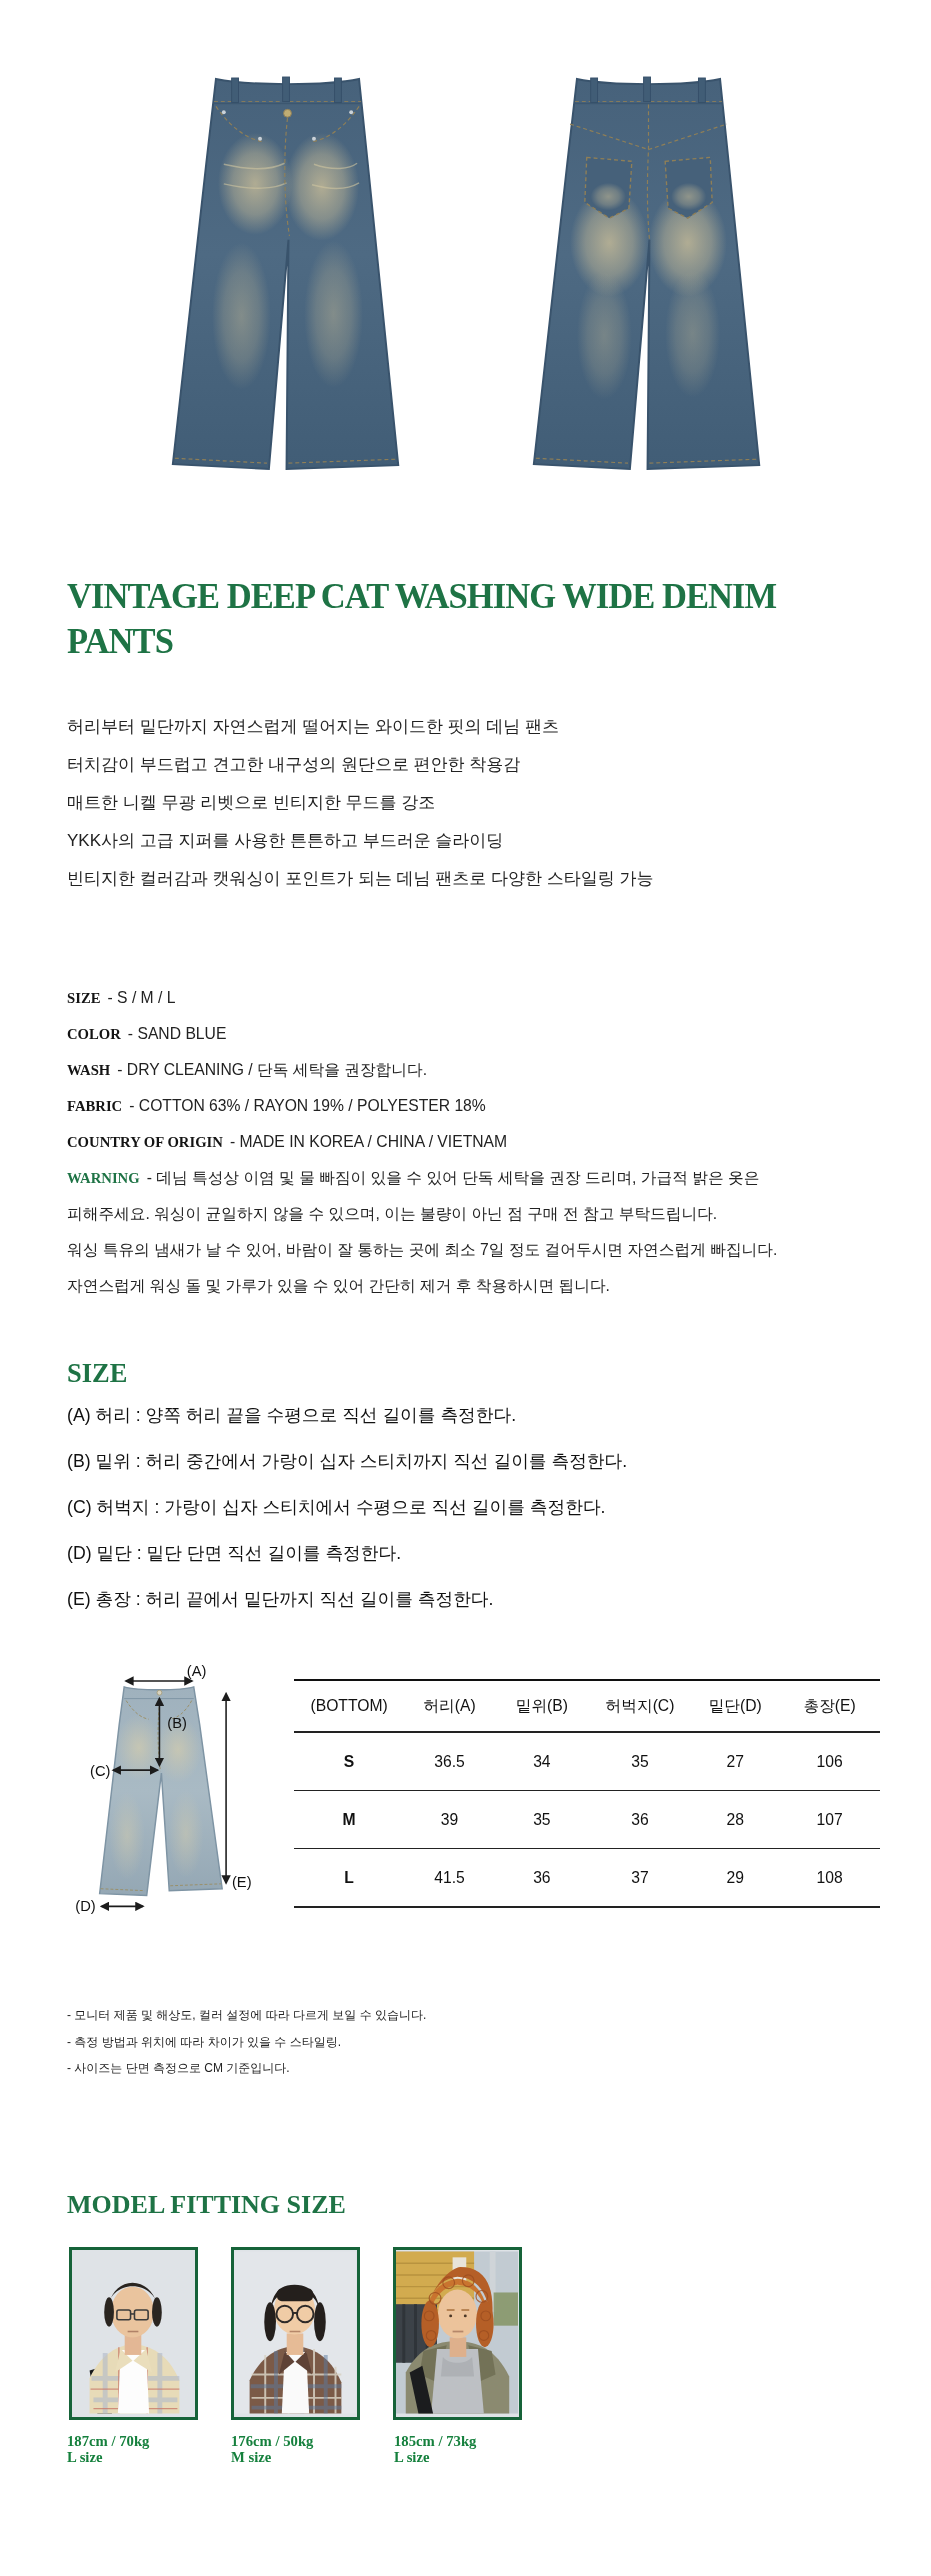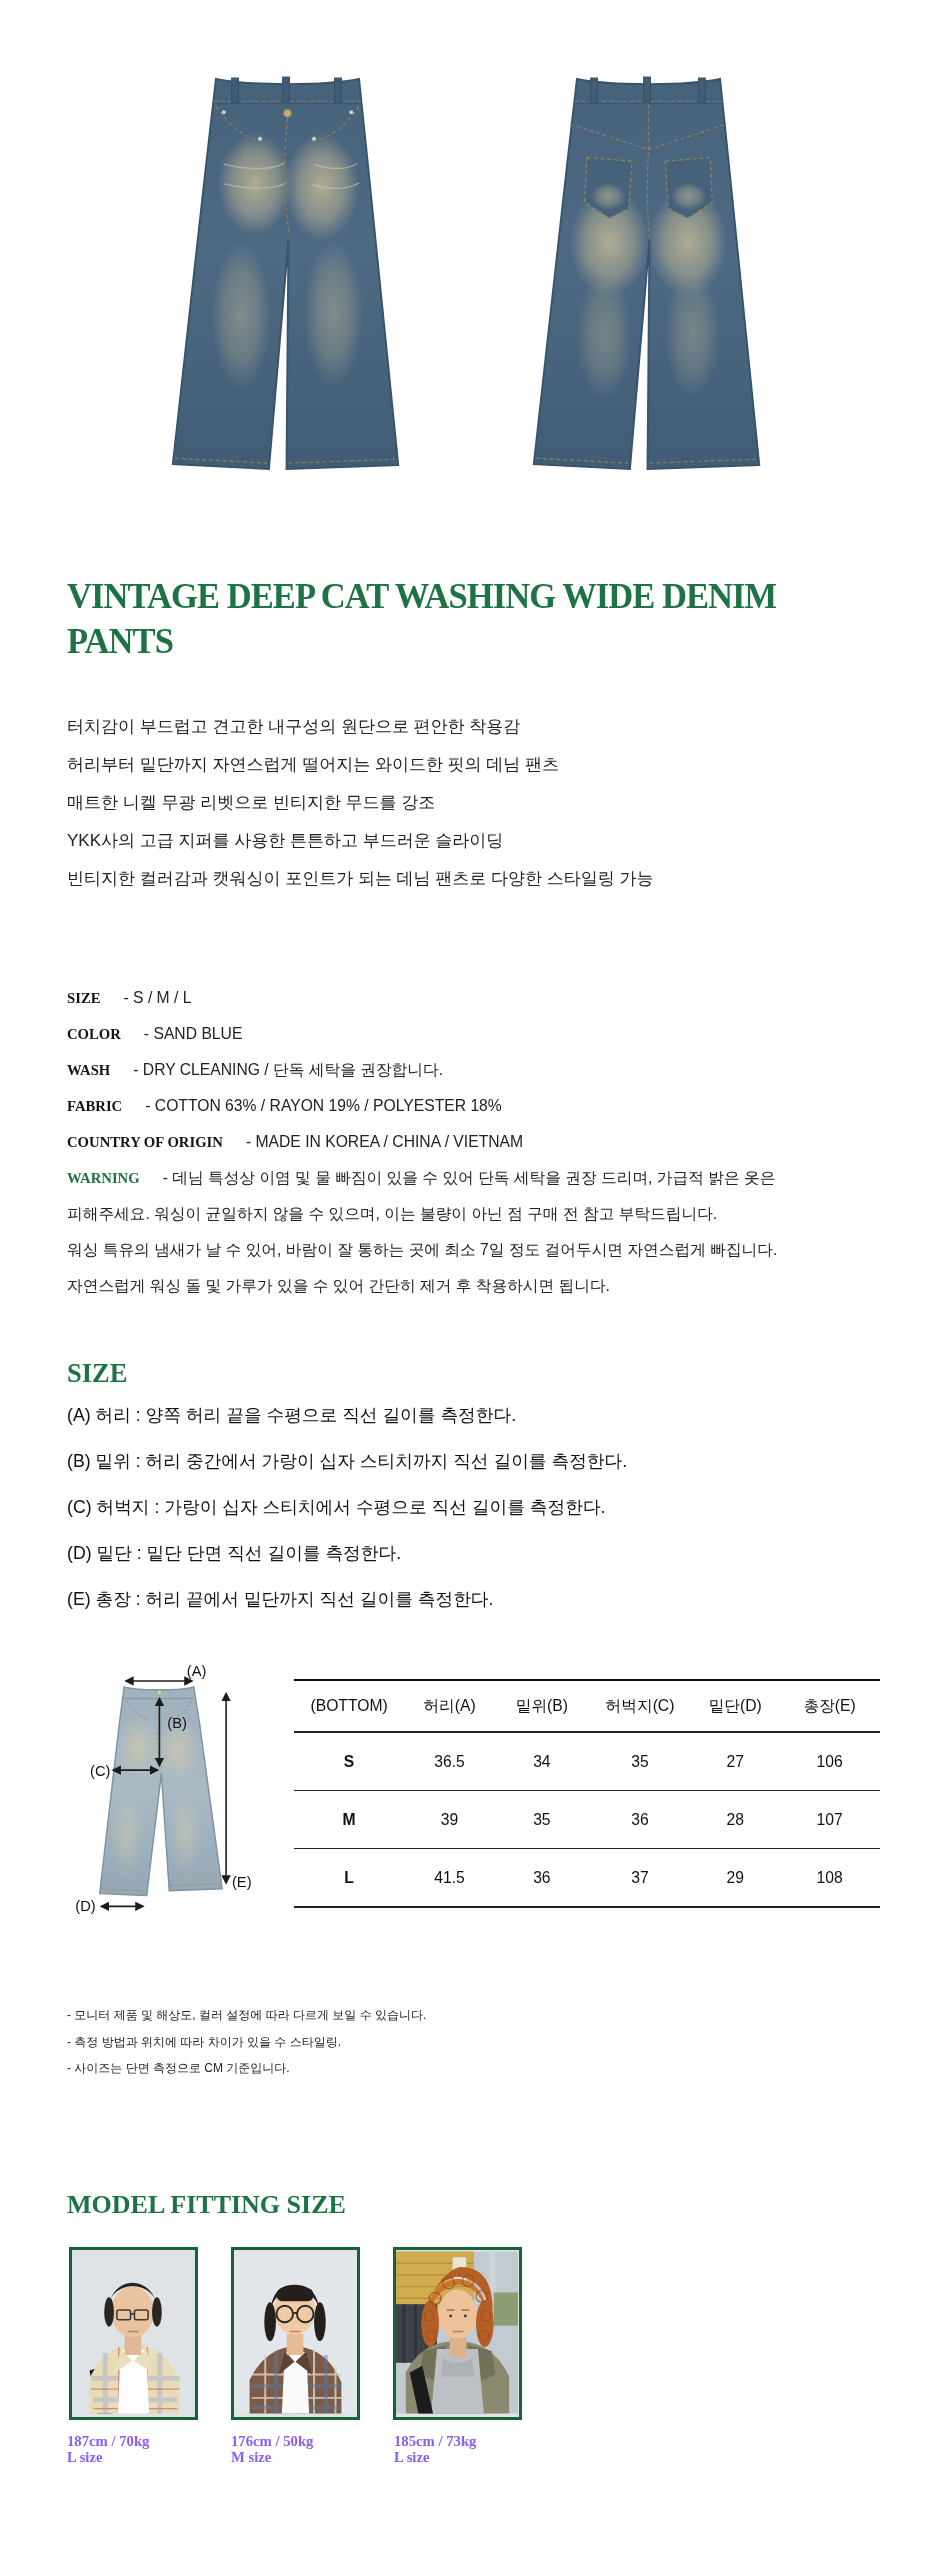--- a/index.html
+++ b/index.html
@@ -12,21 +12,21 @@
   
   .title{position:absolute;left:67px;top:574px;width:785px;
          font-family:"Liberation Serif",serif;font-weight:bold;font-size:36px;line-height:45px;
          letter-spacing:-1px;color:#1e7345;transform:scaleX(.96);transform-origin:left top;}
   
   .desc{position:absolute;left:67px;top:708px;font-size:17px;line-height:38px;color:#222;}
   
   .specs{position:absolute;left:67px;top:980px;font-size:15.7px;line-height:36px;color:#222;width:814px;}
   .spec-label{font-family:"Liberation Serif",serif;font-weight:bold;font-size:14.7px;color:#141414;}
   .spec-label.warn{color:#1e7345;}
-  .spec-value{margin-left:23px;}
+  .spec-value{margin-left:7px;}
   
   .size-heading{position:absolute;left:67px;top:1358px;font-family:"Liberation Serif",serif;
                 font-weight:bold;font-size:26.5px;color:#1e7345;}
   .measurements{position:absolute;left:67px;top:1392px;font-size:17.7px;line-height:46px;color:#111;}
   
   .diagram{position:absolute;left:29px;top:1630px;}
   
   .size-table{position:absolute;left:294px;top:1679px;width:586px;border-collapse:collapse;
               border-top:2.9px solid #101010;}
   .size-table th{height:48px;border-bottom:2px solid #222;font-size:15.7px;font-weight:normal;
@@ -36,21 +36,21 @@
   .size-table td.size-col{font-weight:bold;}
   
   .notes{position:absolute;left:67px;top:2002px;font-size:12px;line-height:26.5px;color:#222;}
   
   .model-heading{position:absolute;left:67px;top:2190px;font-family:"Liberation Serif",serif;
                  font-weight:bold;font-size:26px;color:#1e7345;}
   .photos{position:absolute;left:69px;top:2247px;display:flex;gap:33px;}
   .model-photo{width:129px;height:173px;border:3.9px solid #166339;box-sizing:border-box;background:#dfe3e7;}
   .captions{position:absolute;left:0;top:2434px;width:932px;height:49px;}
   .caption{position:absolute;top:0;width:147px;font-family:"Liberation Serif",serif;font-weight:bold;
-           font-size:14.7px;line-height:15.7px;color:#8b5cf6;}
+           font-size:14.7px;line-height:15.7px;color:#15803d;}
   .cap1{left:67px;} .cap2{left:231px;} .cap3{left:394px;}
 </style>
 </head>
 <body>
 
 <div class="page">
 
   <div class="gallery">
     <svg class="jeans-front" width="245" height="407" viewBox="0 0 250 415">
       <defs>
@@ -107,22 +107,22 @@
       <polygon points="142,92 188,88 190,134 165,150 145,140" fill="#46617a" stroke="#8f7f57" stroke-width="1.4" stroke-dasharray="4 3"></polygon>
       <ellipse cx="84" cy="128" rx="18" ry="14" fill="url(#sandRad)" opacity="0.7"></ellipse>
       <ellipse cx="166" cy="128" rx="18" ry="14" fill="url(#sandRad)" opacity="0.7"></ellipse>
       <path d="M10,395 L104,400 M126,400 L236,396" stroke="#8f7f57" stroke-width="1.2" stroke-dasharray="4 3"></path>
     </svg>
   </div>
 
   <h1 class="title" style="margin:0;">VINTAGE DEEP CAT WASHING WIDE DENIM PANTS</h1>
 
   <div class="desc">
+    <div>허리부터 밑단까지 자연스럽게 떨어지는 와이드한 핏의 데님 팬츠</div>
     <div>터치감이 부드럽고 견고한 내구성의 원단으로 편안한 착용감</div>
-    <div>허리부터 밑단까지 자연스럽게 떨어지는 와이드한 핏의 데님 팬츠</div>
     <div>매트한 니켈 무광 리벳으로 빈티지한 무드를 강조</div>
     <div>YKK사의 고급 지퍼를 사용한 튼튼하고 부드러운 슬라이딩</div>
     <div>빈티지한 컬러감과 캣워싱이 포인트가 되는 데님 팬츠로 다양한 스타일링 가능</div>
   </div>
 
   <div class="specs">
     <div><span class="spec-label">SIZE</span><span class="spec-value">- S / M / L</span></div>
     <div><span class="spec-label">COLOR</span><span class="spec-value">- SAND BLUE</span></div>
     <div><span class="spec-label">WASH</span><span class="spec-value">- DRY CLEANING / 단독 세탁을 권장합니다.</span></div>
     <div><span class="spec-label">FABRIC</span><span class="spec-value">- COTTON 63% / RAYON 19% / POLYESTER 18%</span></div>

